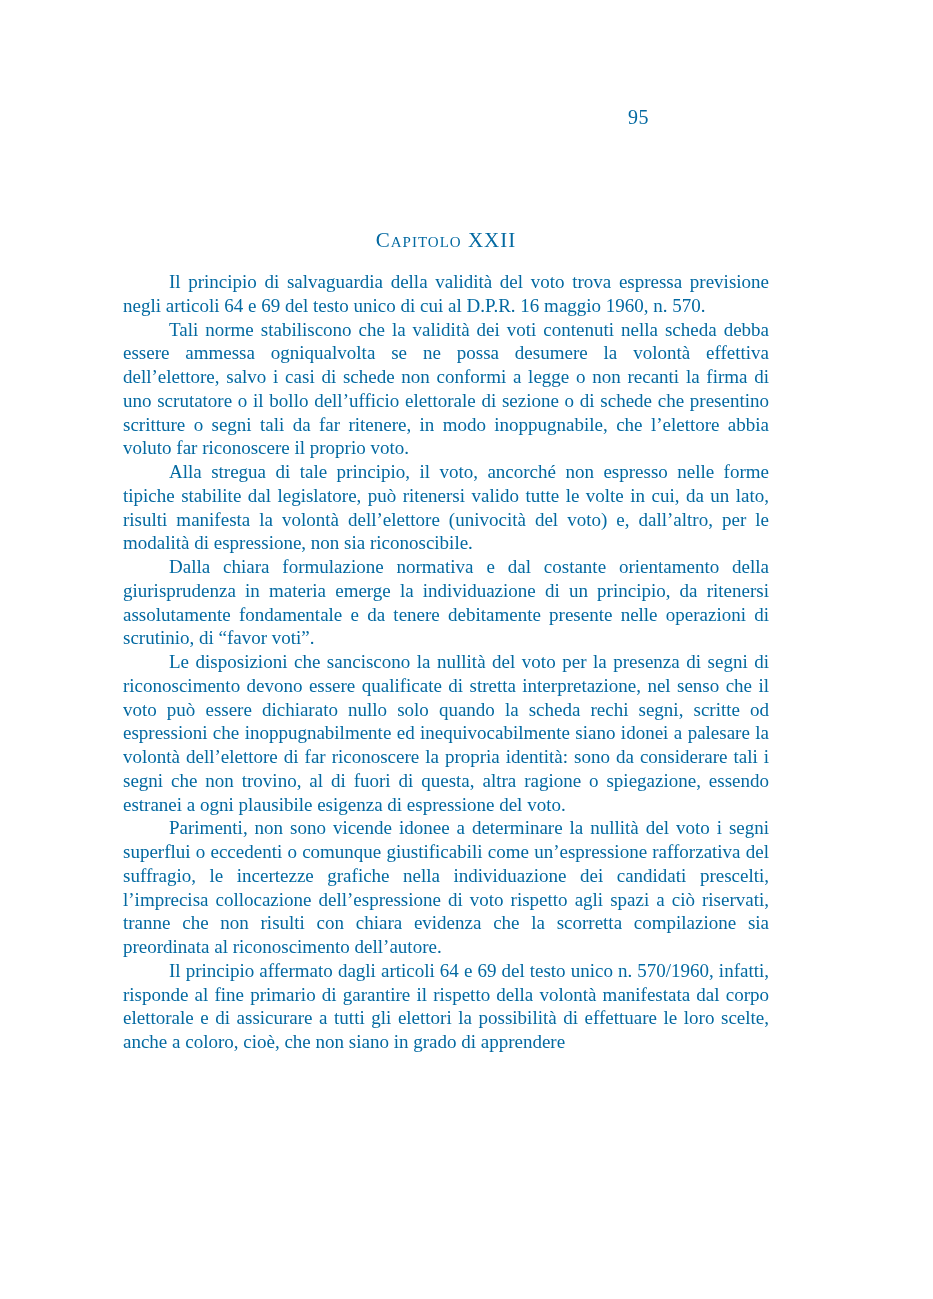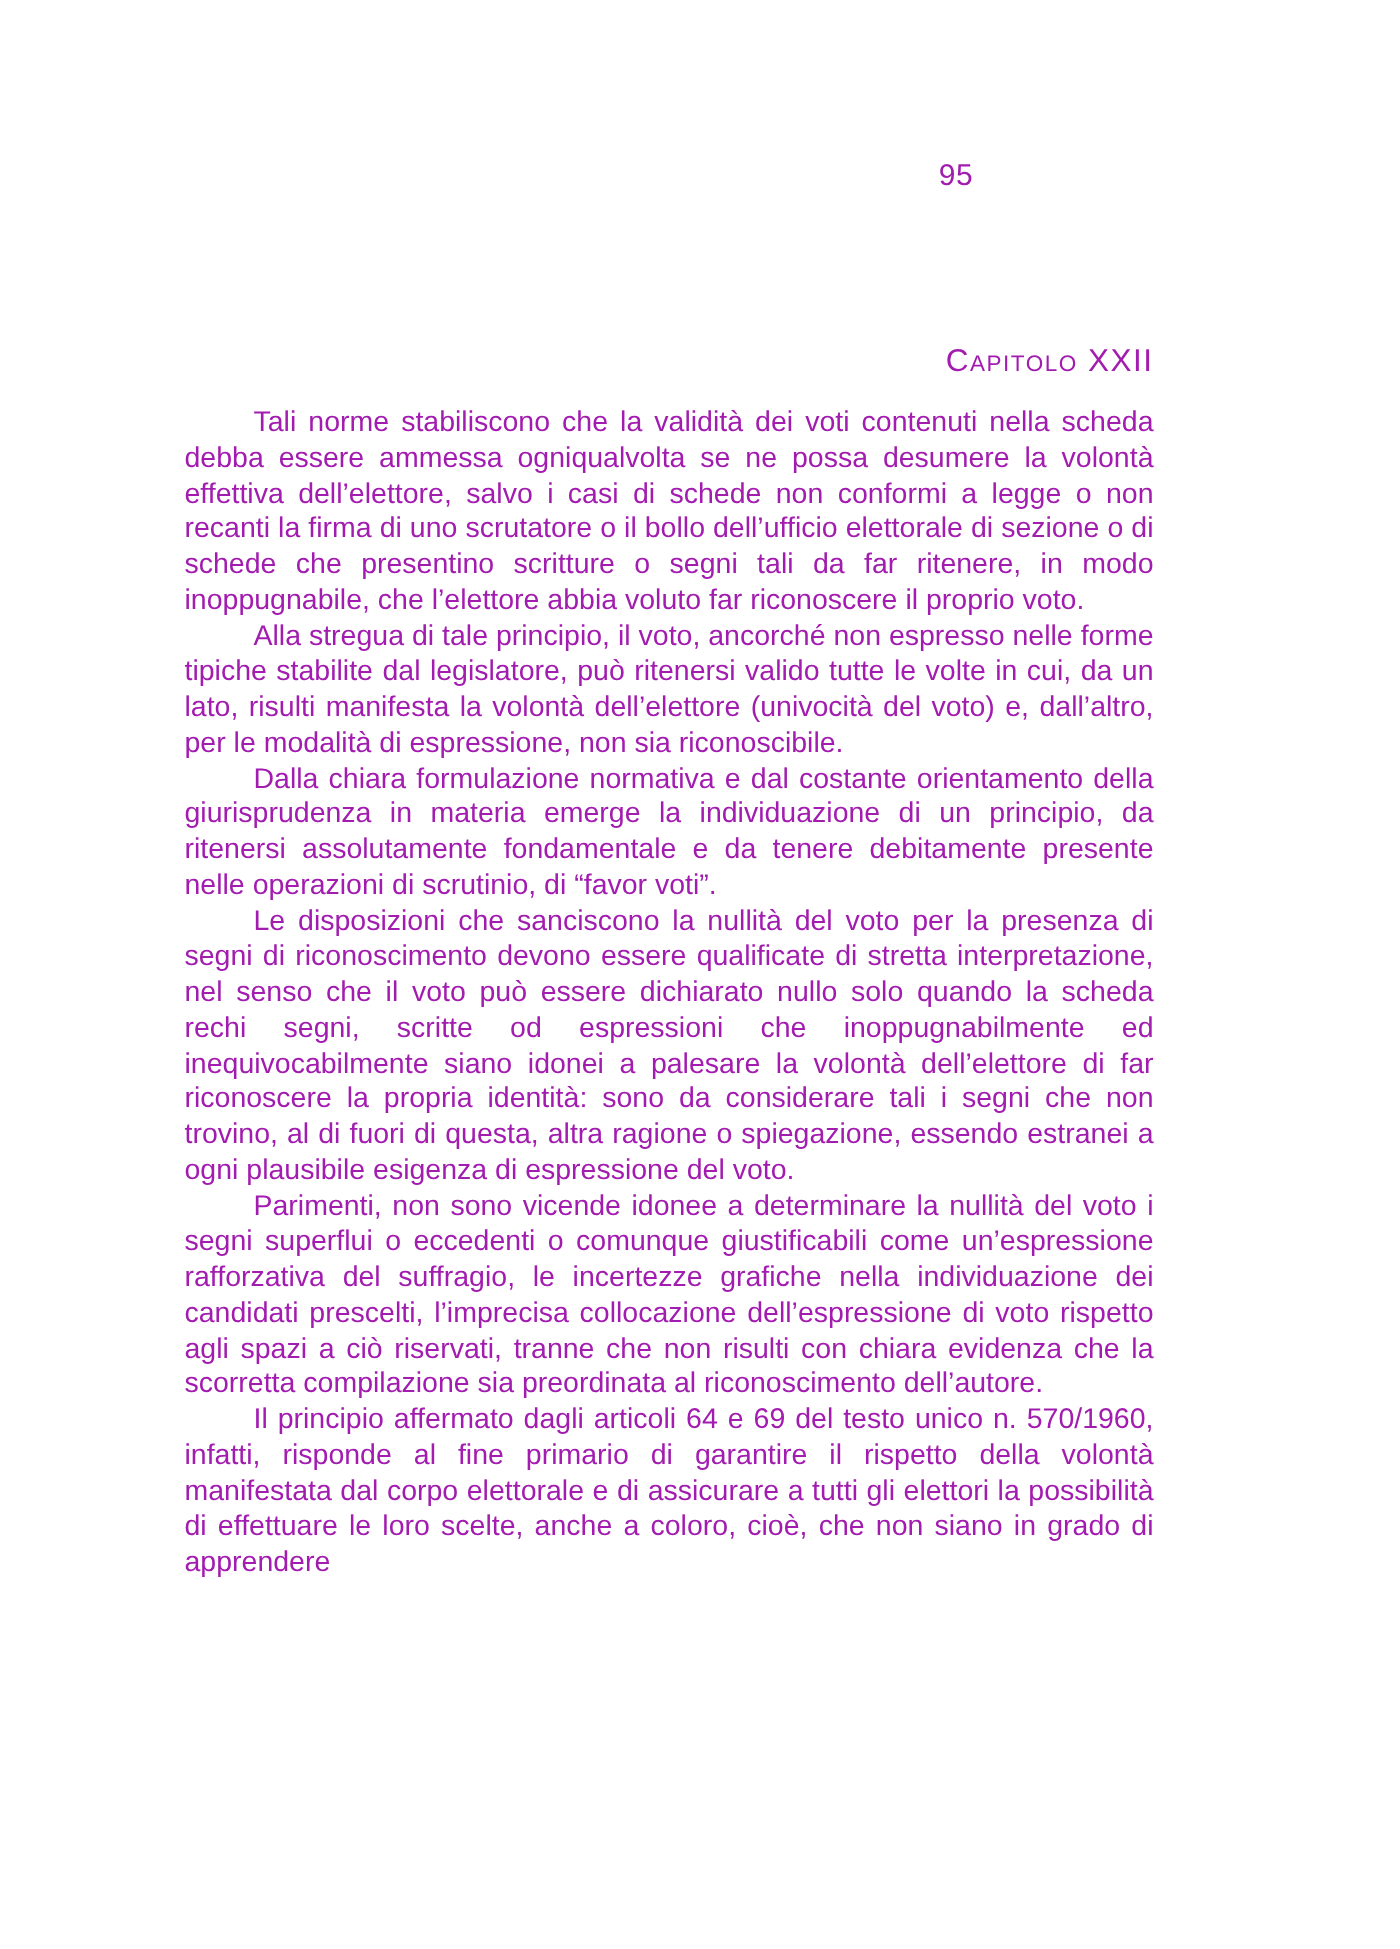--- a/index.html
+++ b/index.html
@@ -5,39 +5,39 @@
   html, body {
     margin: 0;
     padding: 0;
     background: #ffffff;
   }
   .page {
     position: relative;
     width: 815px;
     height: 1299px;
     background: #ffffff;
-    font-family: Liberation Sans, sans-serif;
-    color: #a21caf;
+    font-family: Liberation Serif, serif;
+    color: #0369a1;
     overflow: hidden;
   }
   .page-number {
     position: absolute;
     top: 106px;
     right: 166px;
     font-size: 20px;
     letter-spacing: 0.5px;
   }
   .content {
     position: absolute;
     left: 123px;
     top: 228px;
     width: 646px;
   }
   .chapter-heading {
-    text-align: right;
+    text-align: center;
     font-variant: small-caps;
     font-size: 21px;
     letter-spacing: 1px;
     line-height: 1.2;
   }
   .page-title {
     text-align: center;
     font-size: 20.5px;
     letter-spacing: 0.6px;
     line-height: 1.2;
@@ -70,20 +70,21 @@
 
   <div class="page-number">95</div>
 
   <div class="content">
 
     <div class="chapter-heading">Capitolo XXII</div>
 
 
 
     <div class="body-text">
+        <p>Il principio di salvaguardia della validità del voto trova espressa previsione negli articoli 64 e 69 del testo unico di cui al D.P.R. 16 maggio 1960, n. 570.</p>
         <p>Tali norme stabiliscono che la validità dei voti contenuti nella scheda debba essere ammessa ogniqualvolta se ne possa desumere la volontà effettiva dell’elettore, salvo i casi di schede non conformi a legge o non recanti la firma di uno scrutatore o il bollo dell’ufficio elettorale di sezione o di schede che presentino scritture o segni tali da far ritenere, in modo inoppugnabile, che l’elettore abbia voluto far riconoscere il proprio voto.</p>
         <p>Alla stregua di tale principio, il voto, ancorché non espresso nelle forme tipiche stabilite dal legislatore, può ritenersi valido tutte le volte in cui, da un lato, risulti manifesta la volontà dell’elettore (univocità del voto) e, dall’altro, per le modalità di espressione, non sia riconoscibile.</p>
         <p>Dalla chiara formulazione normativa e dal costante orientamento della giurisprudenza in materia emerge la individuazione di un principio, da ritenersi assolutamente fondamentale e da tenere debitamente presente nelle operazioni di scrutinio, di “favor voti”.</p>
         <p>Le disposizioni che sanciscono la nullità del voto per la presenza di segni di riconoscimento devono essere qualificate di stretta interpretazione, nel senso che il voto può essere dichiarato nullo solo quando la scheda rechi segni, scritte od espressioni che inoppugnabilmente ed inequivocabilmente siano idonei a palesare la volontà dell’elettore di far riconoscere la propria identità: sono da considerare tali i segni che non trovino, al di fuori di questa, altra ragione o spiegazione, essendo estranei a ogni plausibile esigenza di espressione del voto.</p>
         <p>Parimenti, non sono vicende idonee a determinare la nullità del voto i segni superflui o eccedenti o comunque giustificabili come un’espressione rafforzativa del suffragio, le incertezze grafiche nella individuazione dei candidati prescelti, l’imprecisa collocazione dell’espressione di voto rispetto agli spazi a ciò riservati, tranne che non risulti con chiara evidenza che la scorretta compilazione sia preordinata al riconoscimento dell’autore.</p>
         <p>Il principio affermato dagli articoli 64 e 69 del testo unico n. 570/1960, infatti, risponde al fine primario di garantire il rispetto della volontà manifestata dal corpo elettorale e di assicurare a tutti gli elettori la possibilità di effettuare le loro scelte, anche a coloro, cioè, che non siano in grado di apprendere</p>
       </div>
 
   </div>
 

